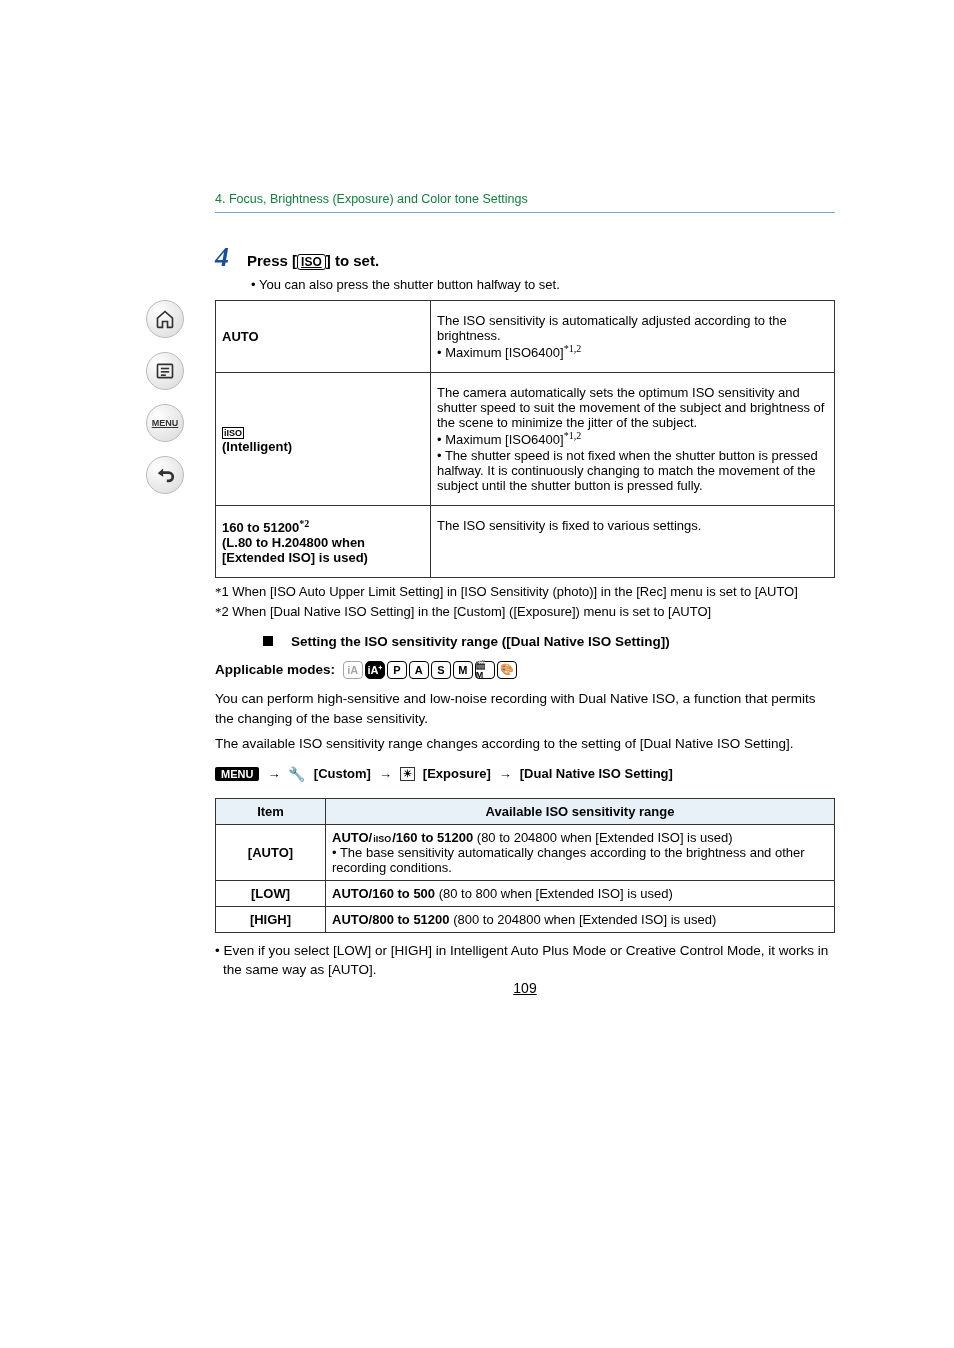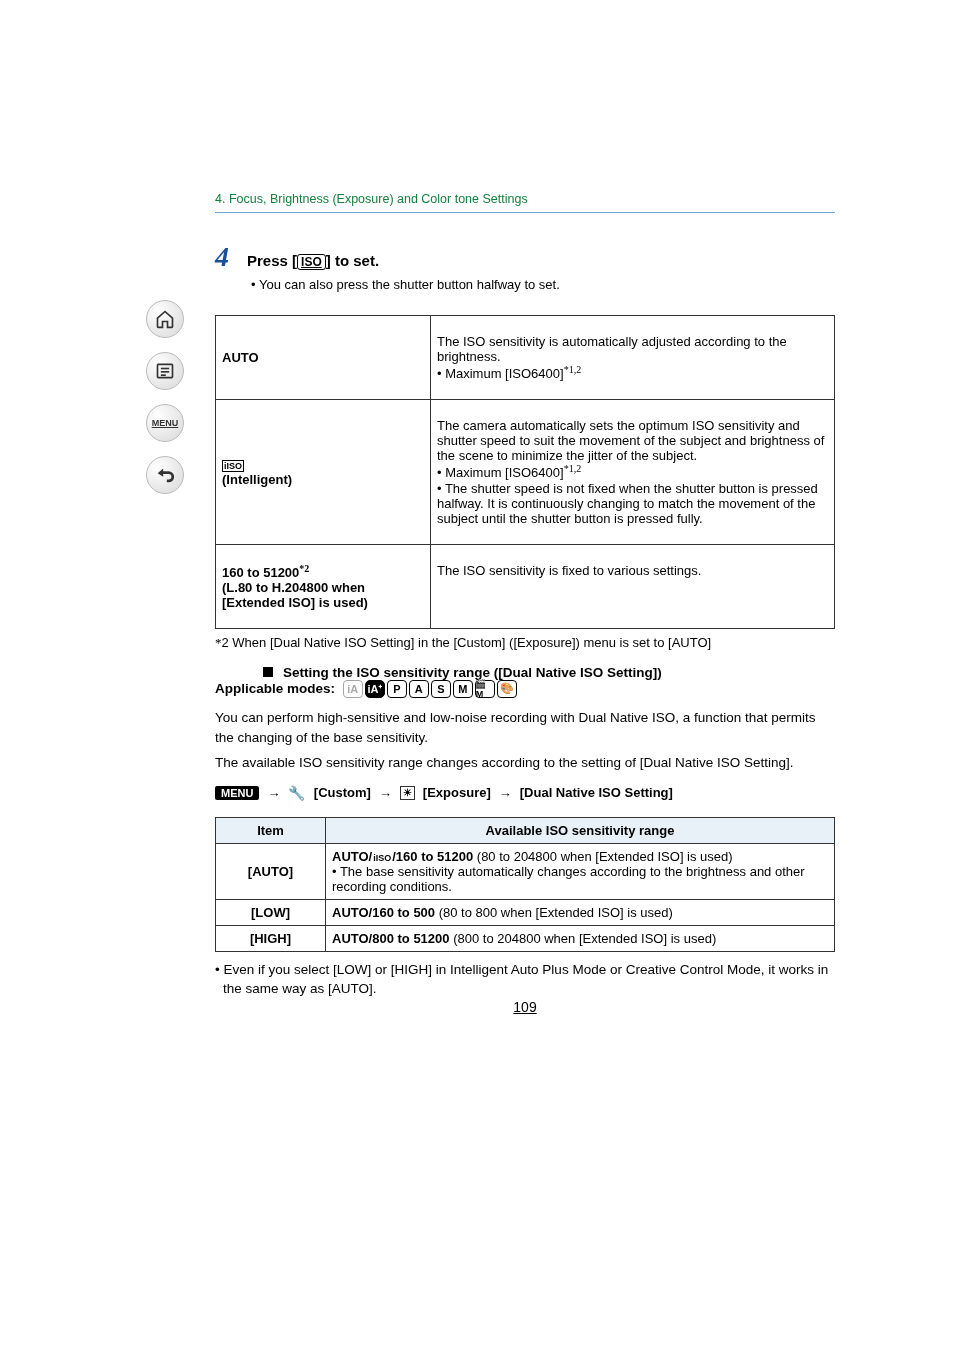--- a/index.html
+++ b/index.html
@@ -62,33 +62,33 @@
     .step-text { font-weight: bold; font-size: 15px; }
     .mono-box {
       display: inline-block;
       border: 1px solid #000;
       border-radius: 3px;
       padding: 0 3px;
       font-size: 12px;
       font-weight: bold;
       text-decoration: underline;
     }
-    .sub-bullet { margin-left: 36px; font-size: 13px; margin-bottom: 23px; }
+    .sub-bullet { margin-left: 36px; font-size: 13px; margin-bottom: 8px; }
     table.iso-table { width: 100%; border-collapse: collapse; margin-bottom: 6px; }
     table.iso-table td, table.iso-table th {
       border: 1px solid #333;
-      padding: 18px 6px;
+      padding: 12px 6px;
       font-size: 13px;
       vertical-align: top;
       text-align: left;
     }
     .left-col { width: 215px; font-weight: bold; vertical-align: middle !important; }
     .footnote { font-size: 13px; margin-bottom: 4px; padding-left: 24px; text-indent: -24px; }
     .ast { font-family: "Times New Roman", serif; }
-    .section-header { display: flex; align-items: center; gap: 10px; font-weight: bold; font-size: 13.5px; margin: 14px 0 0; padding-left: 48px; }
+    .section-header { display: flex; align-items: center; gap: 18px; font-weight: bold; font-size: 13.5px; margin: 14px 0 12px; padding-left: 48px; }
     .square { width: 10px; height: 10px; background: #000; }
     .applicable { font-weight: bold; font-size: 13.5px; margin-bottom: 10px; }
     .mode-icons { display: inline-flex; gap: 2px; vertical-align: middle; margin-left: 4px; }
     .mode-icon {
       border: 1px solid #000;
       border-radius: 4px;
       width: 20px;
       height: 18px;
       font-size: 11px;
       font-weight: bold;
@@ -170,20 +170,21 @@
       <td class="left-col"><span class="iso-text-icon">iISO</span><br><span>(Intelligent)</span></td>
       <td>The camera automatically sets the optimum ISO sensitivity and shutter speed to suit the movement of the subject and brightness of the scene to minimize the jitter of the subject.<br>• Maximum [ISO6400]<span class="sup ast">*1,2</span><br>• The shutter speed is not fixed when the shutter button is pressed halfway. It is continuously changing to match the movement of the subject until the shutter button is pressed fully.</td>
     </tr>
     <tr>
       <td class="left-col">160 to 51200<span class="sup ast">*2</span><br>(L.80 to H.204800 when [Extended ISO] is used)</td>
       <td>The ISO sensitivity is fixed to various settings.</td>
     </tr>
   </tbody>
     </table>
 
+  <div class="footnote"><span class="ast">*</span>1 When [ISO Auto Upper Limit Setting] in [ISO Sensitivity (photo)] in the [Rec] menu is set to [AUTO]</div>
   <div class="footnote"><span class="ast">*</span>2 When [Dual Native ISO Setting] in the [Custom] ([Exposure]) menu is set to [AUTO]</div>
 
   <div class="section-header">
     <span class="square"></span>
     <span>Setting the ISO sensitivity range ([Dual Native ISO Setting])</span>
   </div>
 
   <div class="applicable">
     <span>Applicable modes:</span>
     <span class="mode-icons">

